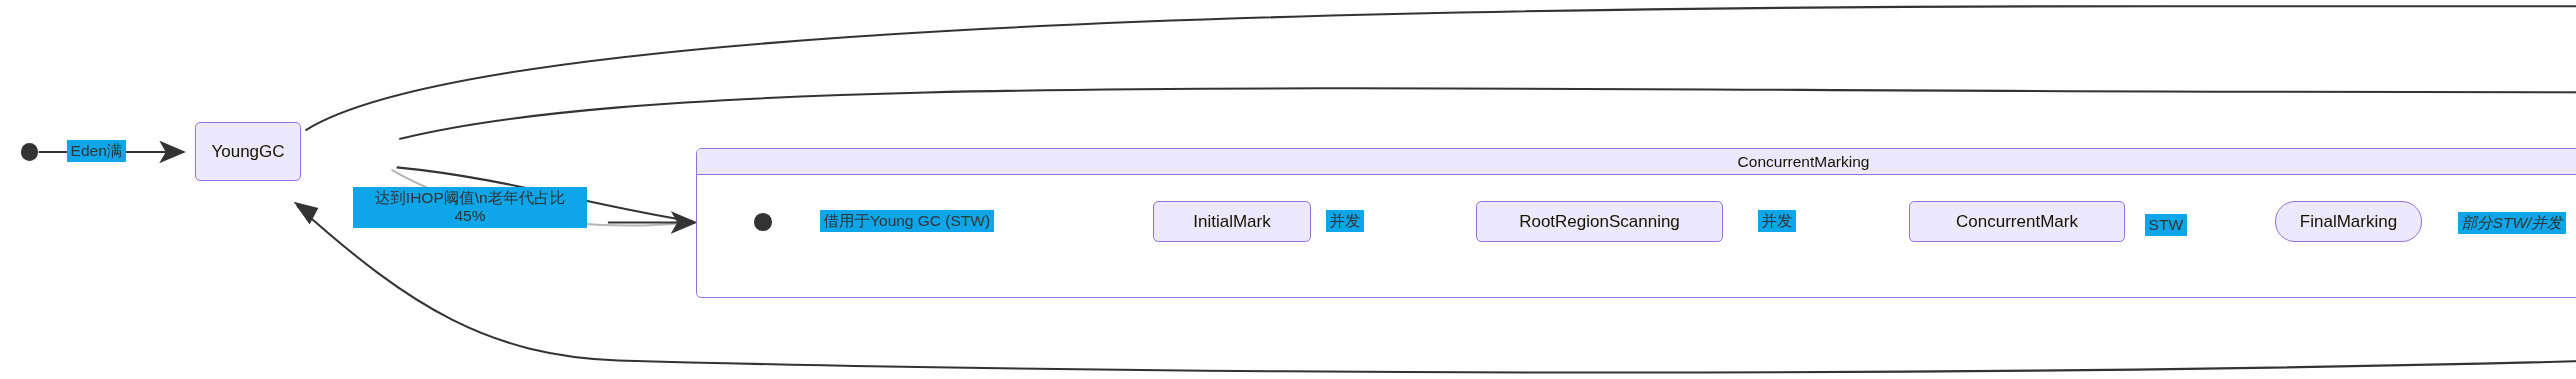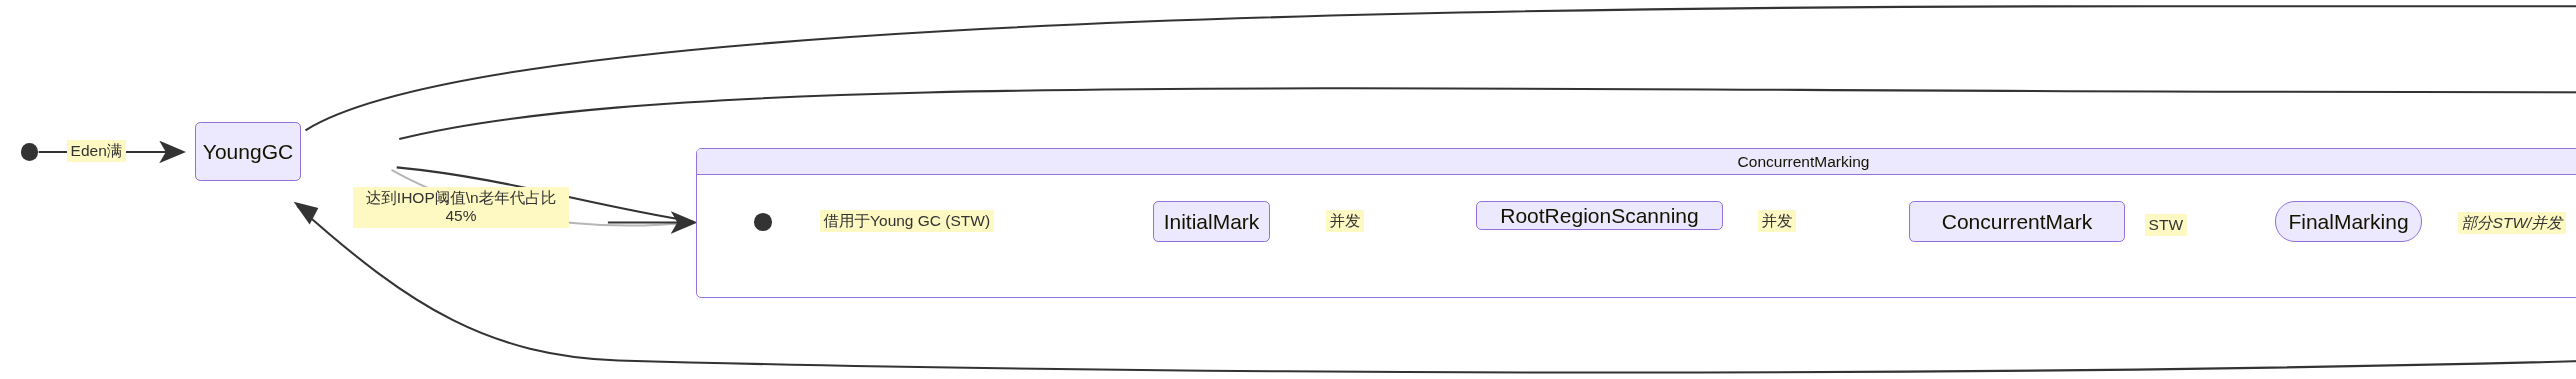--- a/index.html
+++ b/index.html
@@ -10,21 +10,21 @@
   #stage{position:absolute;left:0;top:0;width:4059px;height:379px;}
   svg#wires{position:absolute;left:0;top:0;width:4059px;height:379px;}
 
   .node{
     position:absolute;
     background:#ECE8FD;
     border:1.5px solid #9370DB;
     border-radius:5.2px;
     display:flex;align-items:center;justify-content:center;
     color:#131300;
-    font-size:21px;
+    font-size:17px;
     white-space:nowrap;
     box-sizing:border-box;
     z-index:5;
   }
   .composite{
     position:absolute;
     background:#ffffff;
     border:1.5px solid #9370DB;
     border-radius:5.2px;
     box-sizing:border-box;
@@ -33,21 +33,21 @@
   .composite-title{
     position:absolute;left:0;top:0;right:0;height:25px;
     background:#ECE8FD;
     border-bottom:1.5px solid #9370DB;
     border-radius:3.6px 3.6px 0 0;
     display:flex;align-items:center;justify-content:center;
     font-size:15.5px;color:#131300;
   }
   .edge-label{
     position:absolute;
-    background:#fef9c3;
+    background:#0ea5e9;
     color:#333333;
     font-size:15.5px;
     line-height:1.22;
     padding:1.5px 3.6px;
     text-align:center;
     white-space:nowrap;
     box-sizing:border-box;
     z-index:6;
   }
   .edge-label.two-line{white-space:normal;}
@@ -138,40 +138,40 @@
   </svg>
 
   <div class="start-dot" style="left:20.6px;top:143px;"></div>
 
   <div class="edge-label" style="left:67px;top:140px;">Eden满</div>
 
   <div class="node" style="left:195px;top:122px;width:106px;height:59px;">
     <span>YoungGC</span>
   </div>
 
-  <div class="edge-label two-line" style="left:353px;top:187px;width:216px;">
+  <div class="edge-label two-line" style="left:353px;top:187px;width:234px;">
     <div>达到IHOP阈值\n老年代占比</div>
     <div>45%</div>
   </div>
 
   <div class="composite" style="left:696px;top:148px;width:2215px;height:150px;">
     <div class="composite-title">ConcurrentMarking</div>
   </div>
 
   <div class="start-dot" style="left:754px;top:213px;"></div>
 
   <div class="edge-label" style="left:820px;top:210px;">借用于Young GC (STW)</div>
 
-  <div class="node" style="left:1153px;top:201px;width:117px;height:41px;">
+  <div class="node" style="left:1153px;top:201px;width:158px;height:41px;">
     <span>InitialMark</span>
   </div>
 
   <div class="edge-label" style="left:1326px;top:210px;">并发</div>
 
-  <div class="node" style="left:1476px;top:201px;width:247px;height:29px;">
+  <div class="node" style="left:1476px;top:201px;width:247px;height:41px;">
     <span>RootRegionScanning</span>
   </div>
 
   <div class="edge-label" style="left:1758px;top:210px;">并发</div>
 
   <div class="node" style="left:1909px;top:201px;width:216px;height:41px;">
     <span>ConcurrentMark</span>
   </div>
 
   <div class="edge-label" style="left:2145px;top:214px;">STW</div>

